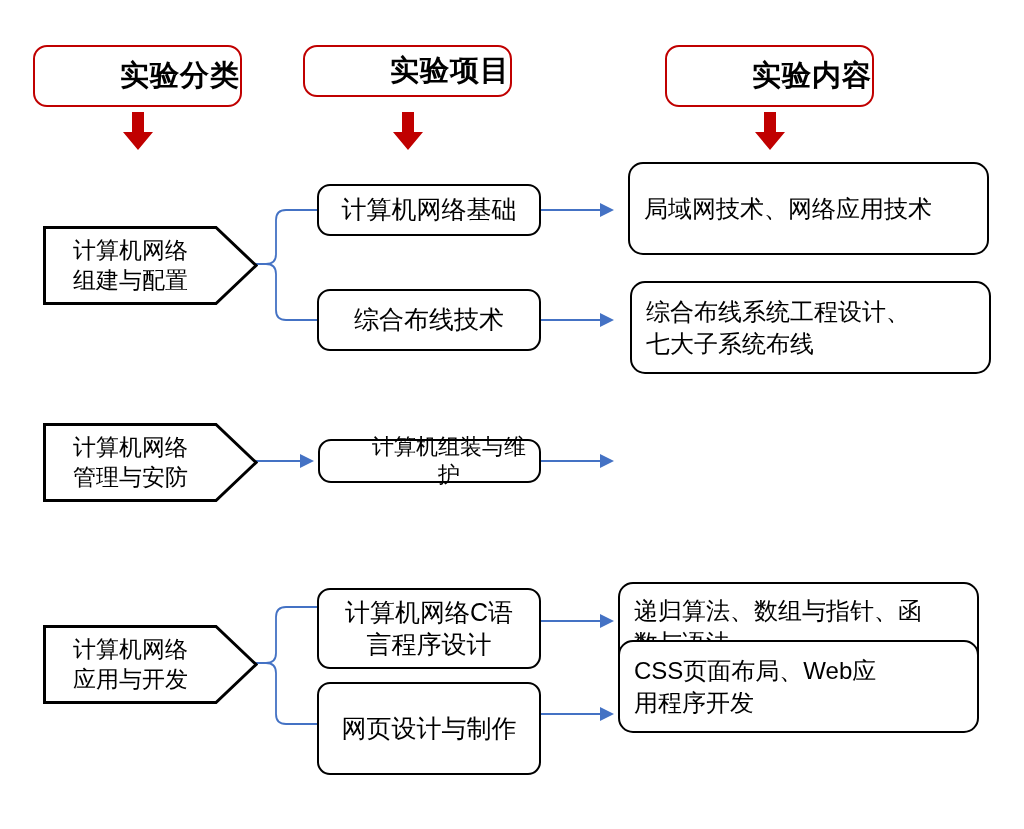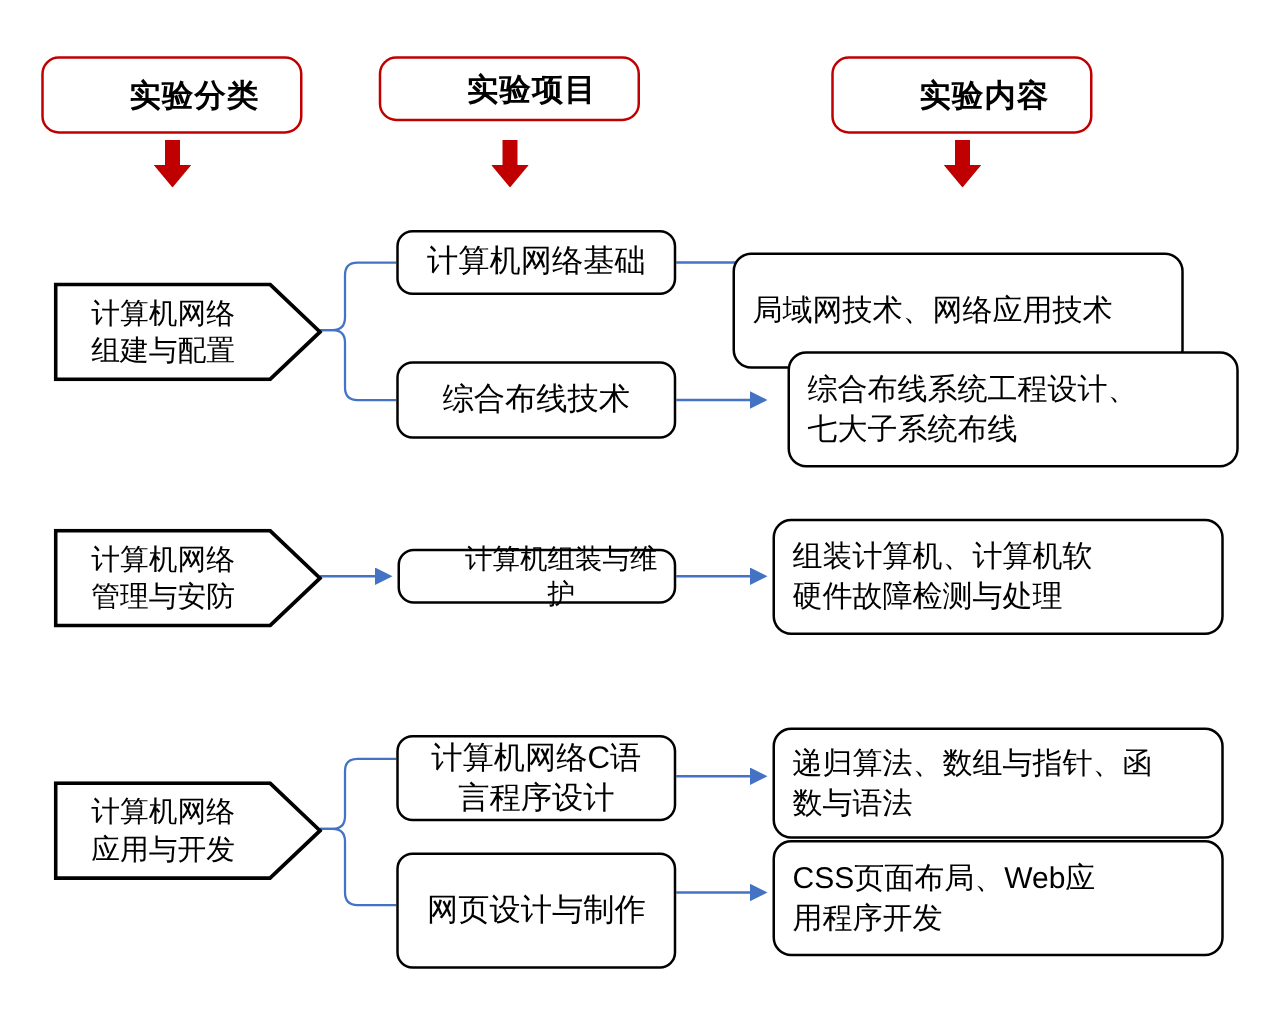--- a/index.html
+++ b/index.html
@@ -18,23 +18,23 @@
 
   
   .header-box {
     position: absolute;
     box-sizing: border-box;
     border: 2px solid #C00000;
     border-radius: 14px;
     background: #ffffff;
     display: flex;
     align-items: center;
-    justify-content: center;
+    justify-content: flex-end;
     font-weight: bold;
-    font-size: 25px;
+    font-size: 29px;
     color: #000000;
     letter-spacing: 1px;
     padding-left: 36px;
   }
 
   
   .red-arrow {
     position: absolute;
     width: 30px;
     height: 38px;
@@ -166,66 +166,62 @@
   </div>
 
   <div class="item-box" style="left:317px; top:184px; width:224px; height:52px;">
     <span>计算机网络基础</span>
   </div>
 
   <div class="item-box" style="left:317px; top:289px; width:224px; height:62px;">
     <span>综合布线技术</span>
   </div>
 
-  <div class="content-box" style="left:586px; top:162px; width:361px; height:93px;margin-top:40px;">
+  <div class="content-box" style="left:628px; top:162px; width:361px; height:93px;">
     <span>局域网技术、网络应用技术</span>
   </div>
 
   <div class="content-box" style="left:618px; top:281px; width:361px; height:93px;margin-left:12px;">
     <span>综合布线系统工程设计、
 七大子系统布线</span>
   </div>
 
   <svg class="cat-shape" style="left:43px; top:423px; width:215px; height:79px;" viewBox="0 0 215 79">
     <polygon points="1.5,1.5 173,1.5 213,39.5 173,77.5 1.5,77.5" fill="#ffffff" stroke="#000000" stroke-width="3"></polygon>
   </svg>
   <div class="cat-label" style="left:43px; top:423px; width:175px; height:79px;">
     <span>计算机网络</span>
     <span>管理与安防</span>
   </div>
 
   <div class="item-box" style="left:318px; top:439px; width:223px; height:44px; font-size:22px;padding-left:45px;">
     <span>计算机组装与维护</span>
   </div>
 
-  <div class="content-box" style="left:618px; top:415px; width:361px; height:93px;">
-    <span>组装计算机、计算机软
-硬件故障检测与处理</span>
-  </div>
 
   <svg class="cat-shape" style="left:43px; top:625px; width:215px; height:79px;" viewBox="0 0 215 79">
     <polygon points="1.5,1.5 173,1.5 213,39.5 173,77.5 1.5,77.5" fill="#ffffff" stroke="#000000" stroke-width="3"></polygon>
   </svg>
   <div class="cat-label" style="left:43px; top:625px; width:175px; height:79px;">
     <span>计算机网络</span>
     <span>应用与开发</span>
   </div>
 
-  <div class="item-box" style="left:317px; top:588px; width:224px; height:69px;">
+  <div class="item-box" style="left:317px; top:588px; width:224px; height:81px;">
     <span>计算机网络C语
 言程序设计</span>
   </div>
 
   <div class="item-box" style="left:317px; top:682px; width:224px; height:93px;">
     <span>网页设计与制作</span>
   </div>
 
   <div class="content-box" style="left:618px; top:582px; width:361px; height:89px;">
     <span>递归算法、数组与指针、函
 数与语法</span>
   </div>
 
-  <div class="content-box" style="left:618px; top:672px; width:361px; height:93px;">
+  <div class="content-box" style="left:618px; top:640px; width:361px; height:93px;">
     <span>CSS页面布局、Web应
 用程序开发</span>
   </div>
 
 </div>
 
 </body></html>

